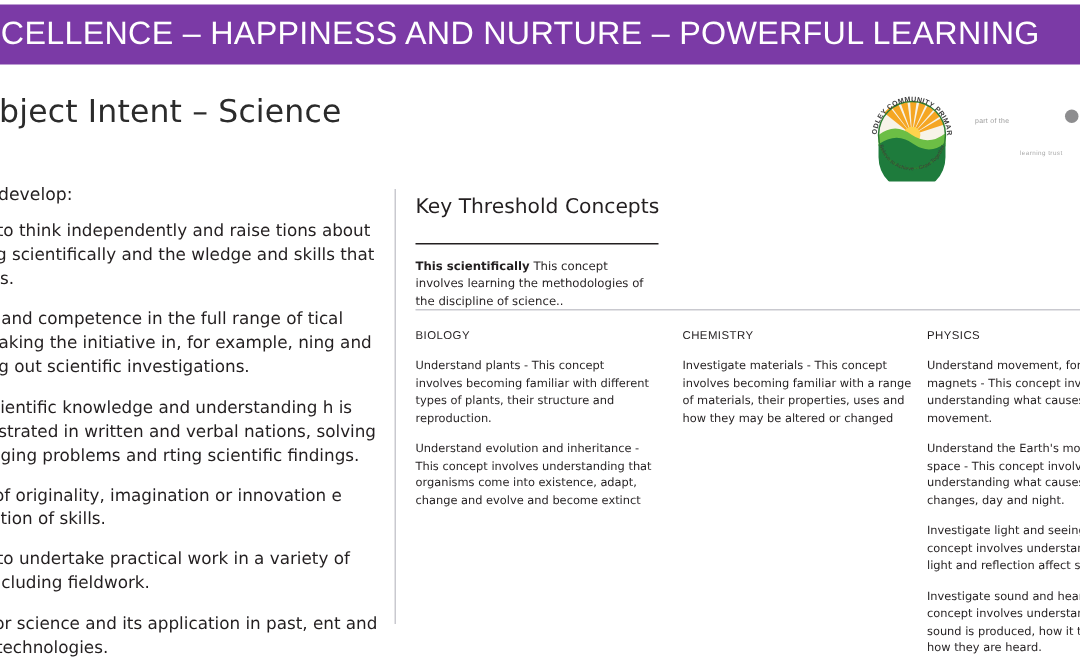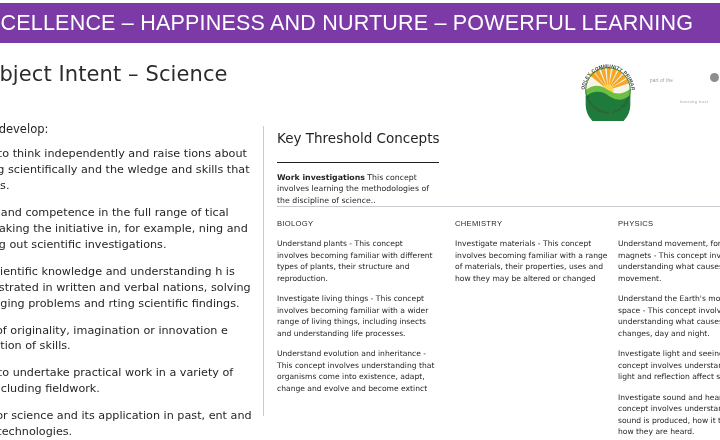--- a/index.html
+++ b/index.html
@@ -257,32 +257,29 @@
     <p class="intent-item">ability to undertake practical work in a variety of exts, including fieldwork.</p>
     <p class="intent-item">ssion for science and its application in past, ent and future technologies.</p>
   </div>
 
   <div id="v-divider"></div>
   <div id="h-divider"></div>
 
   <div id="kt-title">Key Threshold Concepts</div>
 
   <p id="work-sci">
-    <b>Work investigations</b><span> This concept involves learning the methodologies of the discipline of science..</span>
+    <b>This scientifically</b><span> This concept involves learning the methodologies of the discipline of science..</span>
   </p>
 
   <div id="col-biology" class="disc-col">
     <p class="disc-head">BIOLOGY</p>
     <p class="concept">
       <b>Understand plants</b><span> - This concept involves becoming familiar with different types of plants, their structure and reproduction.</span>
     </p>
     <p class="concept">
-      <b>Investigate living things</b><span>  - This concept involves becoming familiar with a wider range of living things, including insects and understanding life processes.</span>
-    </p>
-    <p class="concept">
       <b>Understand evolution and inheritance</b><span>  - This concept involves understanding that organisms come into existence, adapt, change and evolve and become extinct</span>
     </p>
   </div>
 
   <div id="col-chemistry" class="disc-col">
     <p class="disc-head">CHEMISTRY</p>
     <p class="concept">
       <b> Investigate materials</b><span> - This concept involves becoming familiar with a range of materials, their properties, uses and how they may be altered or changed</span>
     </p>
   </div>

